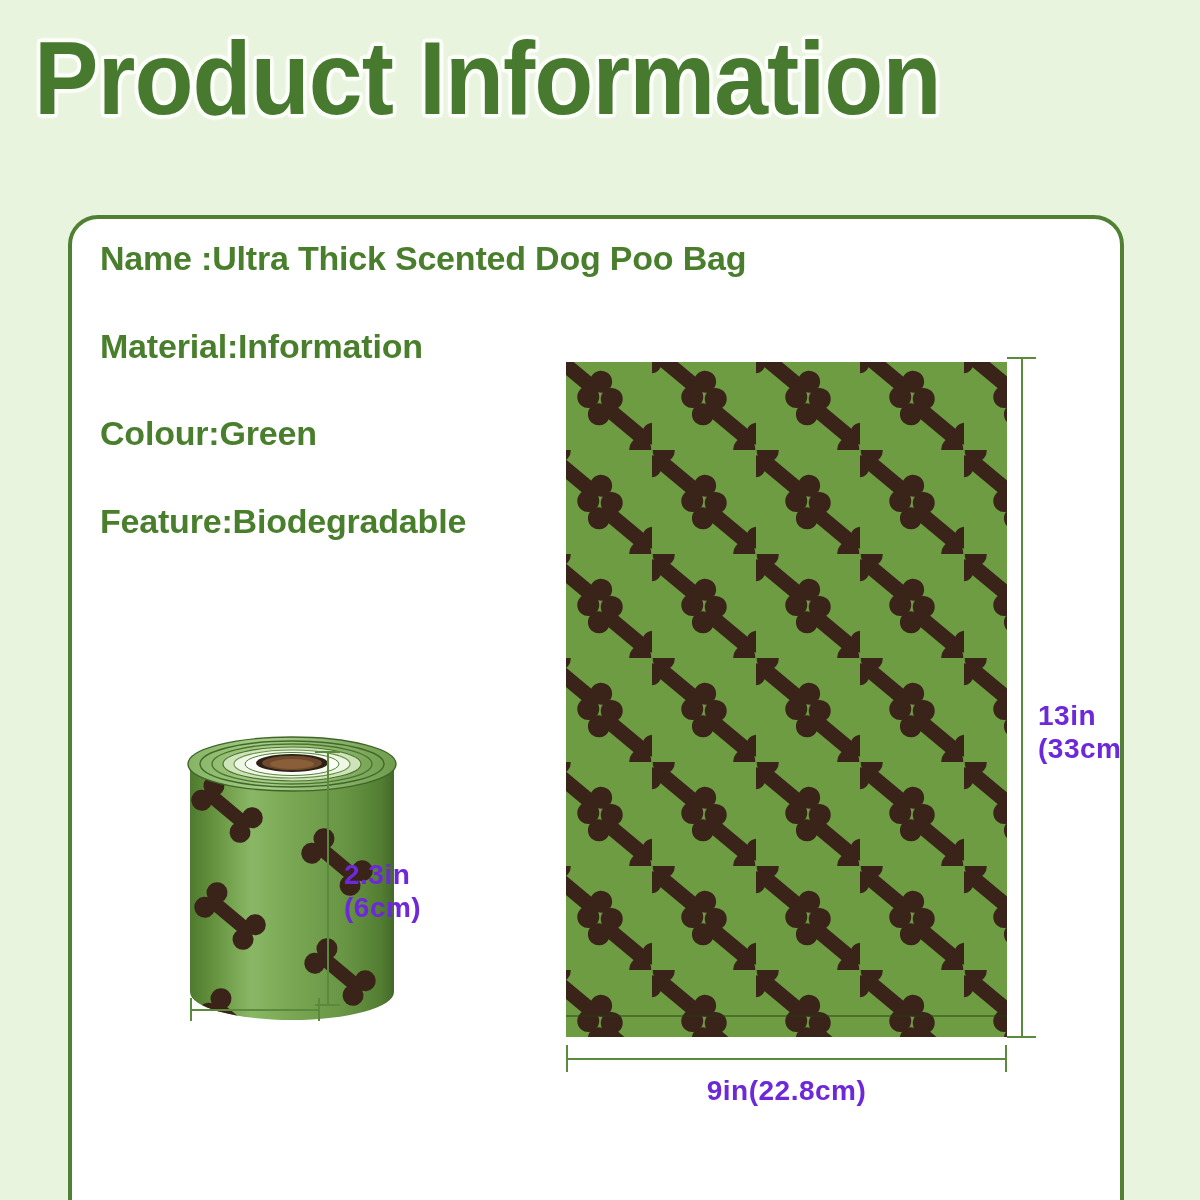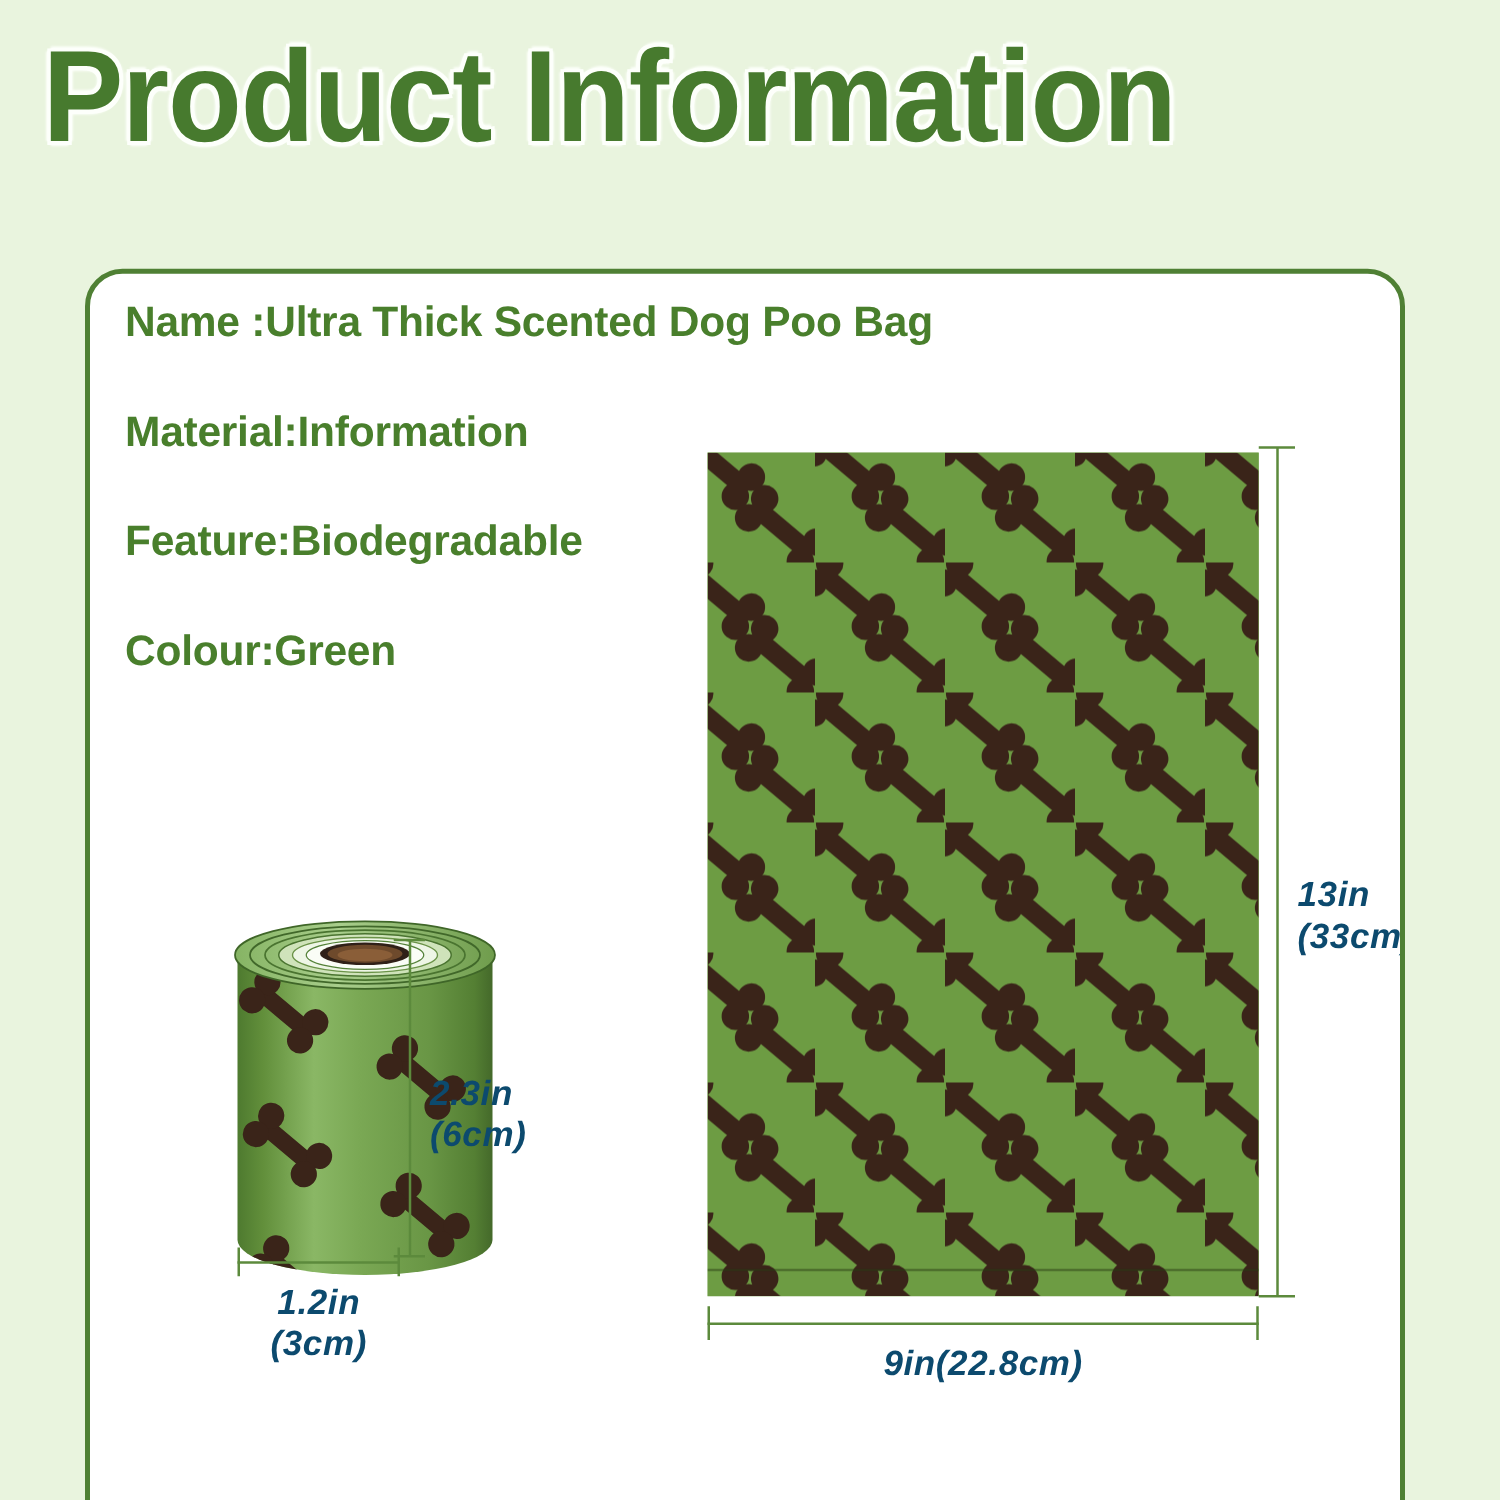--- a/index.html
+++ b/index.html
@@ -109,25 +109,24 @@
     position: absolute;
     background: #5c8a3c;
   }
   .v-line { width: 2px; }
   .h-line { height: 2px; }
 
   .dim-label {
     position: absolute;
     font-size: 28px;
     font-weight: bold;
-    color: #0c4a6e;
+    color: #6d28d9;
     line-height: 1.18;
     white-space: nowrap;
     letter-spacing: 0.5px;
-    font-style: italic;
   }
   .dim-label.centered { text-align: center; }
 
   
   #roll-figure {
     position: absolute;
     left: 110px;
     top: 515px;
     width: 220px;
     height: 290px;
@@ -138,22 +137,22 @@
 
 <div id="title-bar">
   <div id="page-title">Product Information</div>
 </div>
 
 <div id="info-card">
 
   <div id="spec-list">
     <div class="spec-line">Name :Ultra Thick Scented Dog Poo Bag</div>
     <div class="spec-line">Material:Information</div>
+    <div class="spec-line">Colour:Green</div>
     <div class="spec-line">Feature:Biodegradable</div>
-    <div class="spec-line">Colour:Green</div>
   </div>
 
   <div id="bag-figure">
     <div id="bag-body">
       <svg id="bag-pattern-svg" width="441" height="675" viewBox="0 0 441 675">
         <defs>
 
           <g id="bone-shape">
             <g transform="rotate(40)">
               <rect x="-27" y="-7.5" width="54" height="15" rx="7" ry="7" fill="#3a2419"></rect>
@@ -249,18 +248,14 @@
   <div class="dimline h-line" style="left:243px; top:532px; width:25px;"></div>
   <div class="dimline h-line" style="left:243px; top:785px; width:25px;"></div>
   <div class="dim-label" style="left:272px; top:639px;">
     <div>2.3in</div>
     <div>(6cm)</div>
   </div>
 
   <div class="dimline h-line" style="left:118px; top:790px; width:130px;"></div>
   <div class="dimline v-line" style="left:118px; top:779px; height:23px;"></div>
   <div class="dimline v-line" style="left:246px; top:779px; height:23px;"></div>
-  <div class="dim-label centered" style="left:108px; top:806px; width:150px;">
-    <div>1.2in</div>
-    <div>(3cm)</div>
-  </div>
 
 </div>
 
 </body></html>

